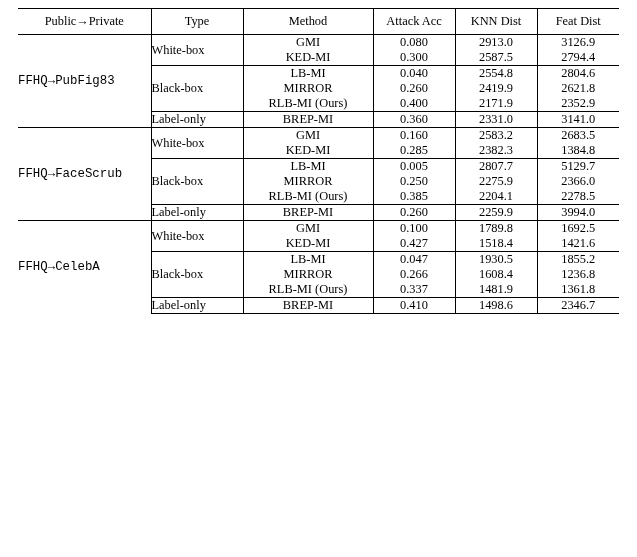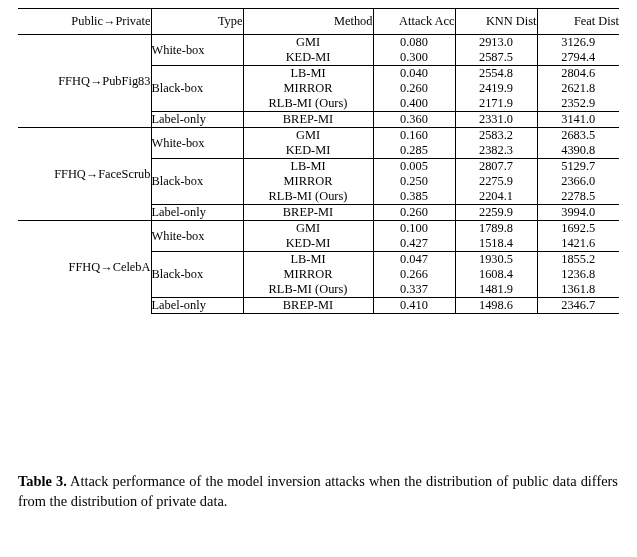--- a/index.html
+++ b/index.html
@@ -28,43 +28,43 @@
     font-size: 12.4px;
     table-layout: fixed;
   }
   table.results td, table.results th {
     padding: 0;
     vertical-align: middle;
     font-weight: normal;
   }
   .hline-top td {
     border-top: 1.6px solid #000;
-    text-align: right;
   }
   .hline-mid td {
     border-top: 0.9px solid #000;
   }
   .hline-bottom td {
     border-bottom: 1.6px solid #000;
   }
   .vsep {
     border-left: 0.9px solid #000;
   }
   .cell {
     text-align: center;
     padding: 1.5px 4px;
     white-space: nowrap;
   }
   .hdr .cell {
     padding-top: 5px;
     padding-bottom: 5px;
   }
   .grp-name {
-    text-align: right;
+    text-align: left;
     padding: 2px 6px;
+    font-family: Liberation Mono, monospace;
   }
   .sub-name {
     text-align: left;
     padding: 2px 6px;
   }
   .bold {
     font-weight: bold;
   }
   .caption {
     position: absolute;
@@ -145,21 +145,21 @@
           <td class="sub-name vsep" rowspan="2">White-box</td>
           <td class="cell vsep">GMI</td>
           <td class="cell vsep">0.160</td>
           <td class="cell vsep">2583.2</td>
           <td class="cell vsep">2683.5</td>
         </tr>
         <tr class="">
           <td class="cell vsep">KED-MI</td>
           <td class="cell vsep">0.285</td>
           <td class="cell vsep">2382.3</td>
-          <td class="cell vsep">4390.8</td>
+          <td class="cell vsep">1384.8</td>
         </tr>
         <tr class="hline-mid">
           <td class="sub-name vsep" rowspan="3">Black-box</td>
           <td class="cell vsep">LB-MI</td>
           <td class="cell vsep">0.005</td>
           <td class="cell vsep">2807.7</td>
           <td class="cell vsep">5129.7</td>
         </tr>
         <tr class="">
           <td class="cell vsep">MIRROR</td>
@@ -216,17 +216,14 @@
         <tr class="hline-mid hline-bottom">
           <td class="sub-name vsep" rowspan="1">Label-only</td>
           <td class="cell vsep">BREP-MI</td>
           <td class="cell vsep">0.410</td>
           <td class="cell vsep">1498.6</td>
           <td class="cell vsep">2346.7</td>
         </tr>
       </tbody>
   </table>
 
-  <div class="caption">
-    <b>Table 3.</b><span> Attack performance of the model inversion attacks when the distribution of public data differs from the distribution of private data.</span>
-  </div>
 
 </div>
 
 </body></html>

